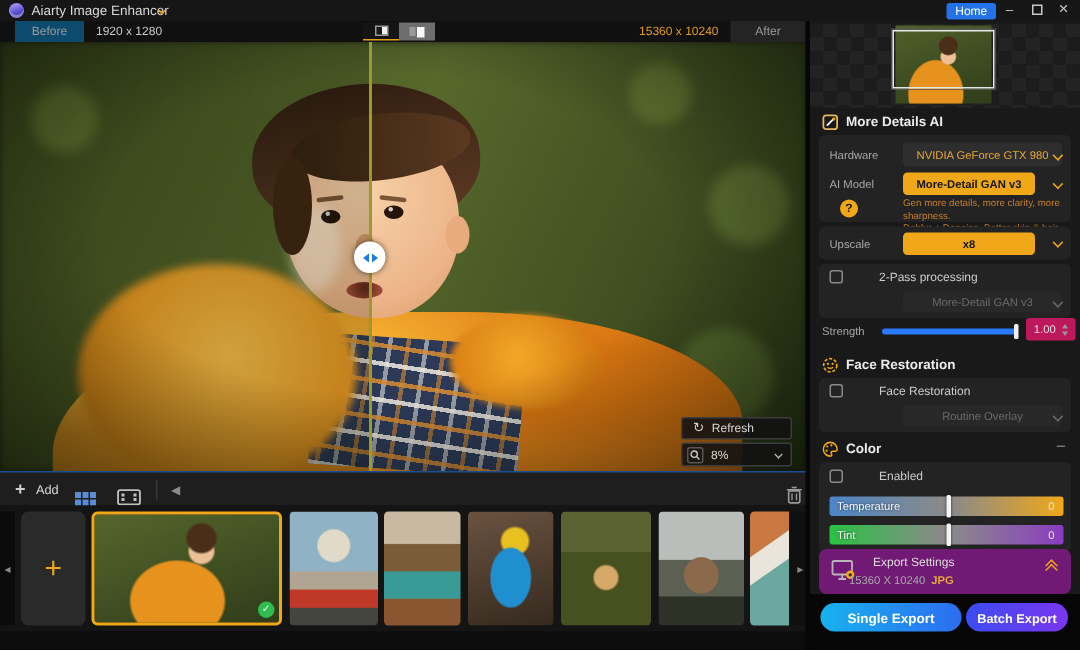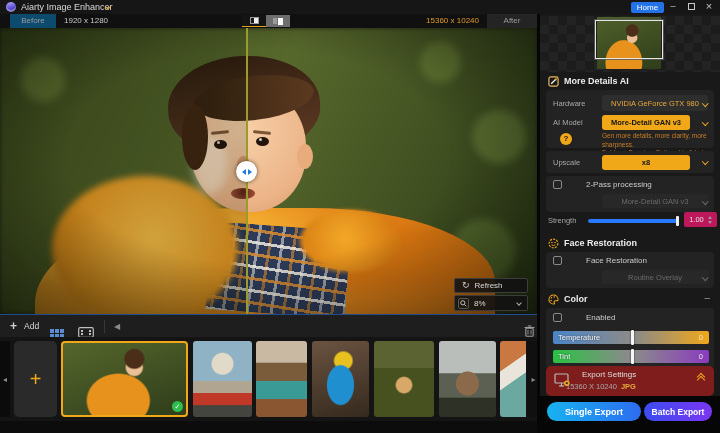--- a/index.html
+++ b/index.html
@@ -200,21 +200,21 @@
   .st-up { width:0;height:0;border-left:2.5px solid transparent;border-right:2.5px solid transparent;border-bottom:3px solid #9a9a9a; }
   .st-dn { width:0;height:0;border-left:2.5px solid transparent;border-right:2.5px solid transparent;border-top:3px solid #9a9a9a; }
   .collapse-min { position:absolute; right:10px; color:#9a9a9a; font-size:10px; }
   .grad-bar { position:absolute; left:7px; width:156px; height:13px; border-radius:2px;
     display:flex; align-items:center; color:#f5f5f5; font-size:7.5px; }
   .grad-bar .bar-label { margin-left:5px; text-shadow:0 0 2px rgba(0,0,0,.6); }
   .grad-bar .bar-val { margin-left:auto; margin-right:6px; color:#f0e8d8; }
   .bar-handle { position:absolute; left:50%; top:-1px; width:3px; height:15px; background:#f5f5f5; border-radius:1px; box-shadow:0 0 2px rgba(0,0,0,.7); }
   .temp-bar { background:linear-gradient(90deg,#4a86c8,#8a8a8a 48% 52%,#f0a819); }
   .tint-bar { background:linear-gradient(90deg,#28c342,#8a8a8a 48% 52%,#8a3cc0); }
-  .export-card { position:absolute; left:6px; top:352px; width:168px; height:30px; background:#7f1d1d; border-radius:5px; }
+  .export-card { position:absolute; left:6px; top:352px; width:168px; height:30px; background:#701a75; border-radius:5px; }
   .exp-title { position:absolute; left:36px; top:4px; color:#dedede; font-size:8px; }
   .exp-size { position:absolute; left:20px; top:16px; color:#a8a8a8; font-size:7.5px; }
   .exp-fmt { color:#e8a83a; font-weight:bold; margin-left:4px; }
   .dbl-chev { position:absolute; right:10px; top:8px; }
   .dbl-chev .c { width:6px; height:6px; border-left:1.8px solid #f0a819; border-top:1.8px solid #f0a819; transform:rotate(45deg); margin-bottom:-3px; }
   .export-zone { position:absolute; left:-13px; top:382px; width:193px; height:37px; background:#060606; border-radius:10px 0 0 0; }
   .exp-btn { position:absolute; top:6px; height:19px; border-radius:10px; color:#fff; font-size:9px; font-weight:bold;
     display:flex; align-items:center; justify-content:center; }
   .single-btn { left:20px; width:94px; background:linear-gradient(90deg,#17b2ef,#2d6cf0); }
   .batch-btn { left:117px; width:68px; background:linear-gradient(90deg,#3b4cf0,#7a36f0); font-size:8.5px; }

